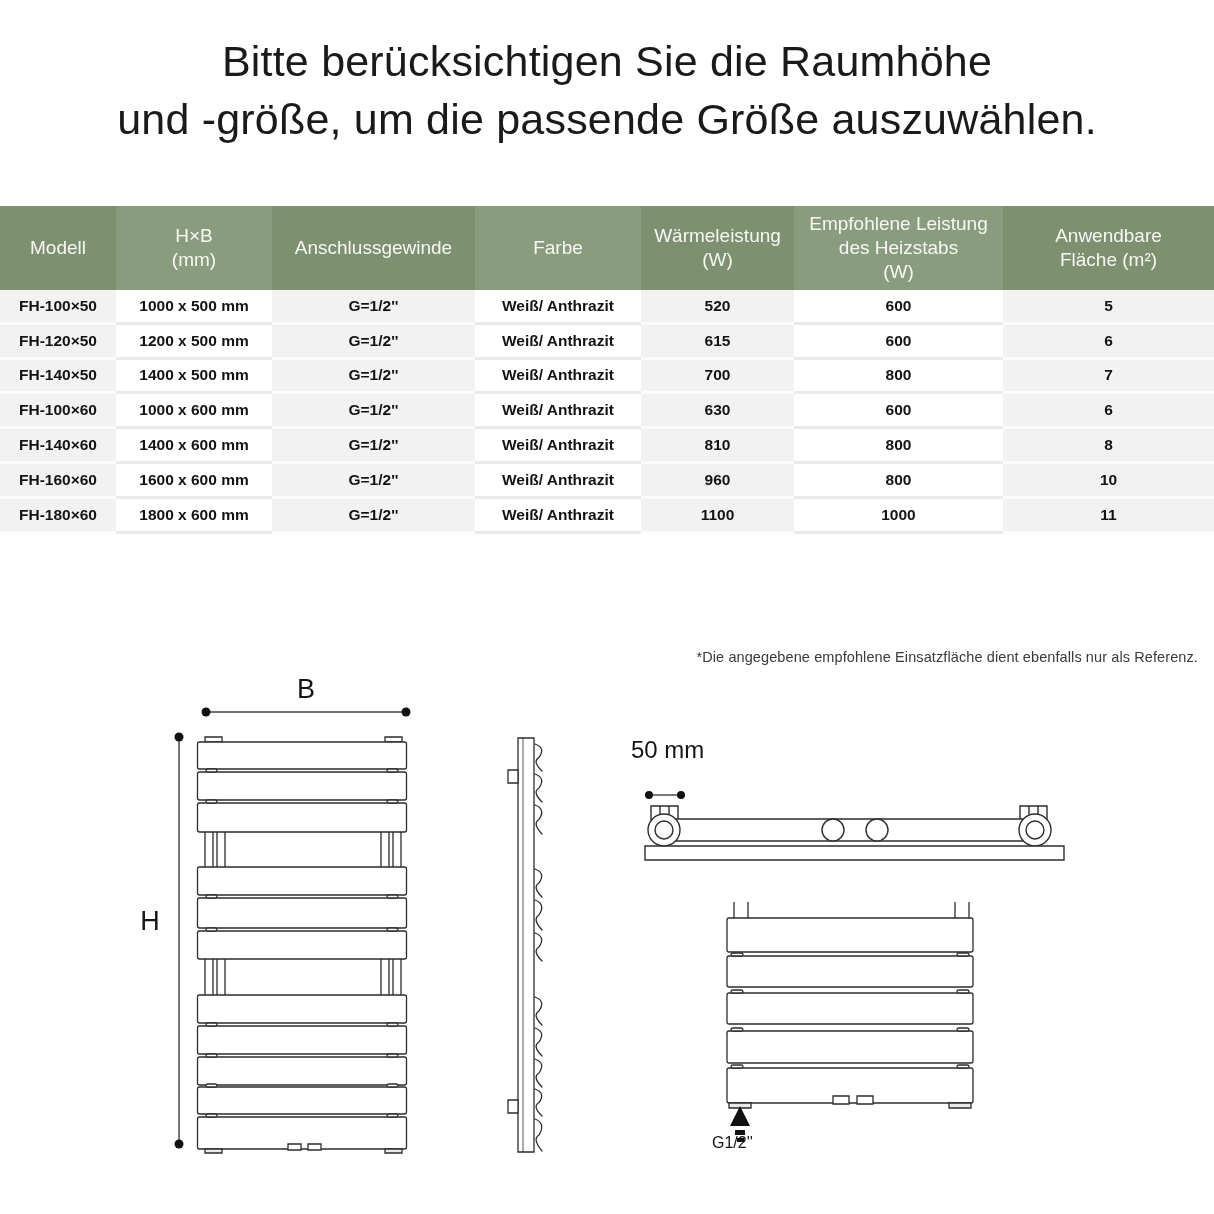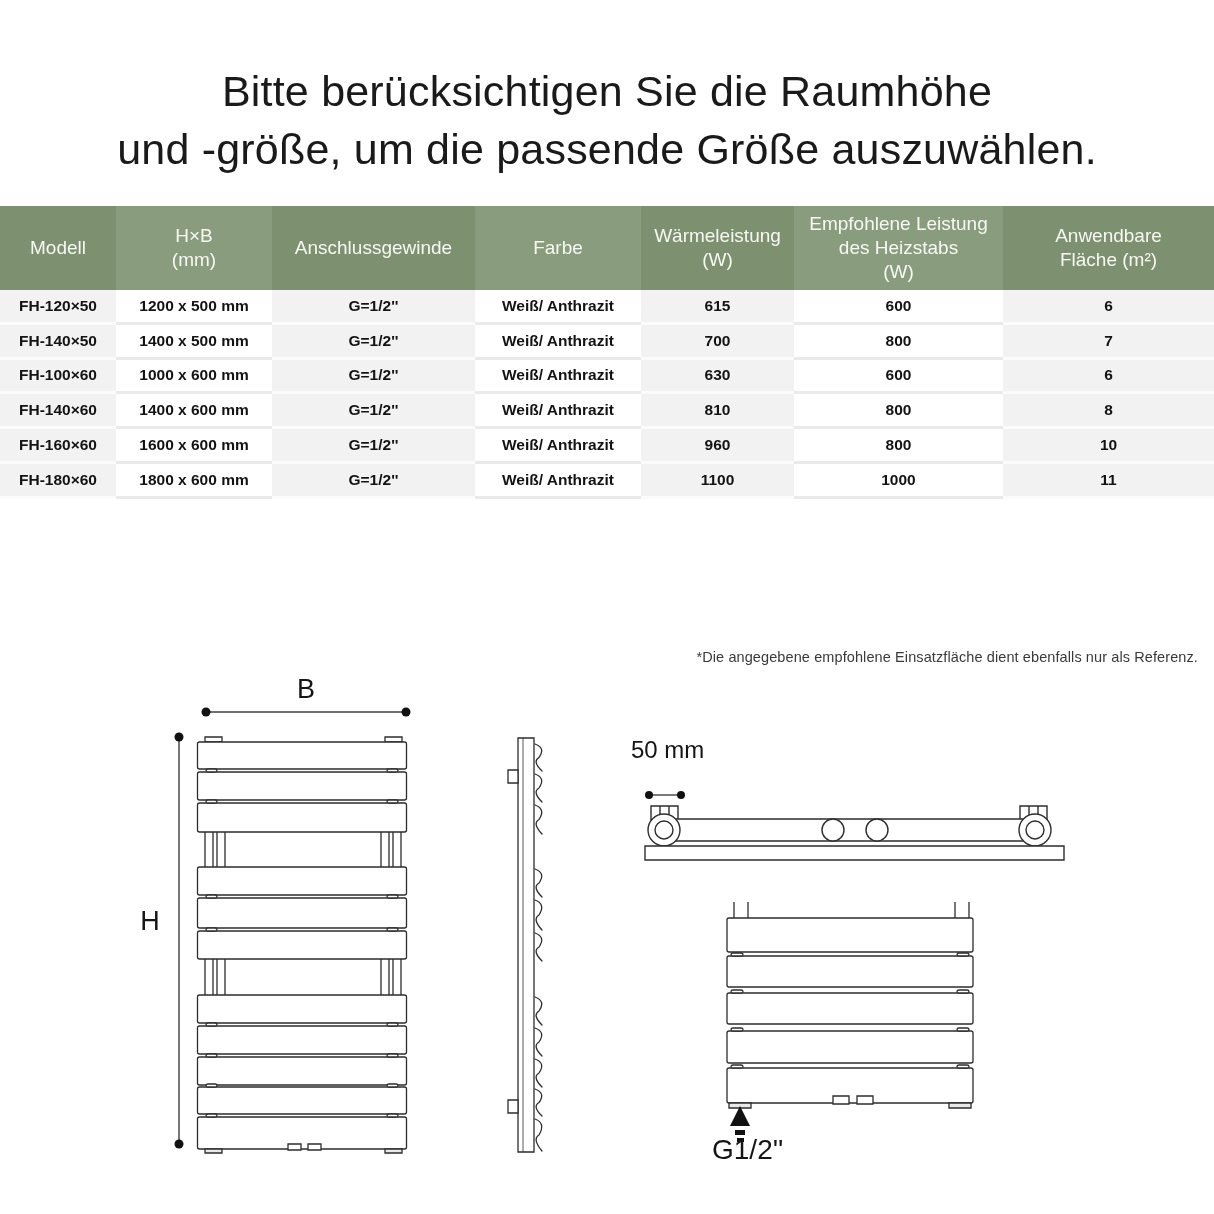--- a/index.html
+++ b/index.html
@@ -5,21 +5,21 @@
   html,body{margin:0;padding:0;background:#ffffff;}
   body{
     width:1214px;height:1214px;position:relative;overflow:hidden;
     font-family:"Liberation Sans","DejaVu Sans",sans-serif;color:#191919;
     -webkit-font-smoothing:antialiased;
   }
   :root{
     --g-dark:#7d9070;--g-light:#8a9c7e;--row-gray:#f2f2f2;--row-white:#ffffff;
   }
   .page-title{
-    position:absolute;top:62px;left:0;width:100%;
+    position:absolute;top:32px;left:0;width:100%;
     text-align:center;font-size:43px;line-height:58px;font-weight:400;
     color:#1a1a1a;letter-spacing:.2px;
   }
   table.spec{
     position:absolute;top:206px;left:0;width:1214px;
     border-collapse:separate;border-spacing:0;table-layout:fixed;
   }
   table.spec th{
     height:84px;font-size:19px;font-weight:400;color:#f7f8f3;
     text-align:center;vertical-align:middle;white-space:pre-line;
@@ -37,21 +37,21 @@
   .footnote{
     position:absolute;top:649px;right:16px;font-size:14.5px;font-weight:400;
     color:#3a3a3a;letter-spacing:.1px;text-align:center;
   }
   .drawing-label{
     position:absolute;font-weight:400;color:#151515;white-space:nowrap;
   }
   #label-b{left:276px;top:674px;width:60px;text-align:center;font-size:27px;}
   #label-h{left:130px;top:906px;width:40px;text-align:center;font-size:27px;}
   #label-50mm{left:631px;top:736px;font-size:24px;}
-  #label-g12{left:712px;top:1134px;font-size:28px;}
+  #label-g12{left:712px;top:1134px;font-size:16px;}
   svg.tech{position:absolute;left:0;top:680px;}
   svg.tech *{vector-effect:non-scaling-stroke;}
 </style>
 </head>
 <body>
 
 <div class="page-title">
   <div>Bitte berücksichtigen Sie die Raumhöhe</div>
   <div>und -größe, um die passende Größe auszuwählen.</div>
 </div>
@@ -76,20 +76,29 @@
         <th>Wärmeleistung
 (W)</th>
         <th>Empfohlene Leistung
 des Heizstabs
 (W)</th>
         <th>Anwendbare
 Fläche (m²)</th>
       </tr>
   </thead>
   <tbody>
+      <tr>
+        <td>FH-100×50</td>
+        <td>1000 x 500 mm</td>
+        <td>G=1/2''</td>
+        <td>Weiß/ Anthrazit</td>
+        <td>520</td>
+        <td>600</td>
+        <td>5</td>
+      </tr>
       <tr>
         <td>FH-120×50</td>
         <td>1200 x 500 mm</td>
         <td>G=1/2''</td>
         <td>Weiß/ Anthrazit</td>
         <td>615</td>
         <td>600</td>
         <td>6</td>
       </tr>
       <tr>

